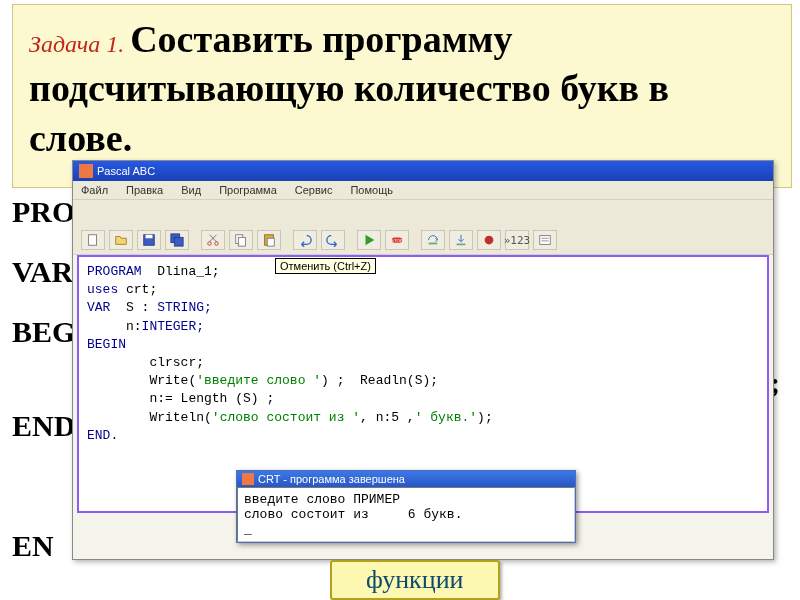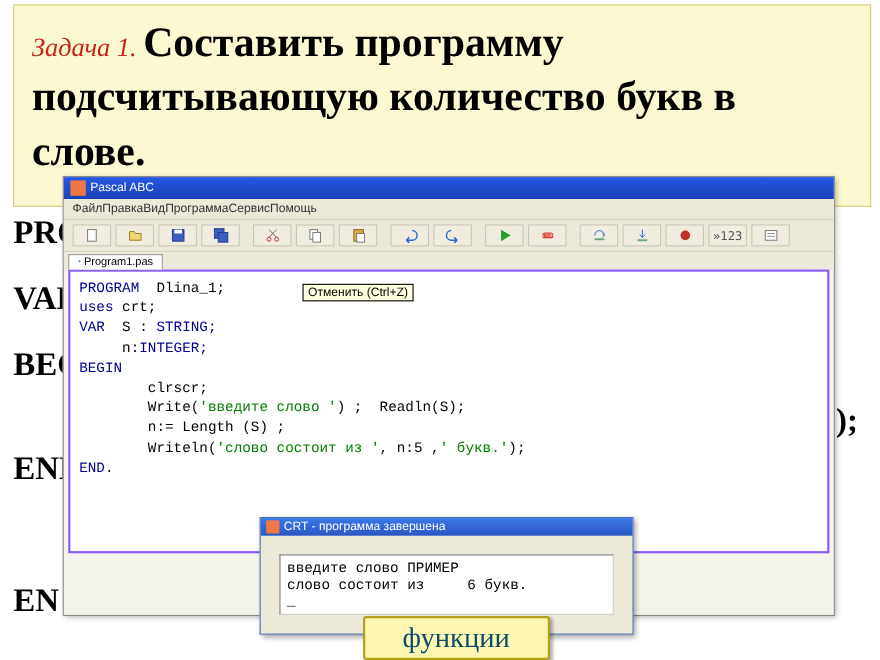--- a/index.html
+++ b/index.html
@@ -3,39 +3,39 @@
 <meta charset="utf-8">
 <style>
   * { margin: 0; padding: 0; box-sizing: border-box; }
   body { font-family: "Times New Roman", serif; width: 800px; height: 600px; background: #fff; overflow: hidden; }
   .slide { position: relative; width: 800px; height: 600px; }
   .header-bar { background: #0c12c4; color: #fff; font-family: "Times New Roman", serif; font-size: 22px; font-weight: bold; padding: 4px 14px; display: flex; justify-content: space-between; }
   .task-box { background: #fcf9d0; border: 1px solid #d4c97a; padding: 10px 16px 24px 16px; margin: 4px 8px 0 12px; }
   .task-label { color: #c1261a; font-style: italic; font-size: 24px; }
   .task-text { color: #000; font-size: 38px; font-weight: bold; line-height: 1.3; }
   .bg-code { position: absolute; left: 12px; top: 178px; font-size: 30px; font-weight: bold; color: #000; font-family: "Times New Roman", serif; line-height: 2.0; }
-  .ide-window { position: absolute; left: 57px; top: 156px; width: 702px; height: 400px; border: 1px solid #888; background: #f5f4eb; box-shadow: 2px 2px 5px rgba(0,0,0,0.3); font-family: Tahoma, Arial, sans-serif; font-size: 11px; }
+  .ide-window { position: absolute; left: 72px; top: 156px; width: 702px; height: 400px; border: 1px solid #888; background: #f5f4eb; box-shadow: 2px 2px 5px rgba(0,0,0,0.3); font-family: Tahoma, Arial, sans-serif; font-size: 11px; }
   .ide-title { background: linear-gradient(to bottom, #2659e6, #1a40b5); color: #fff; padding: 3px 6px; display: flex; align-items: center; gap: 4px; }
   .ide-title .app-icon { width: 14px; height: 14px; background: #e74; display: inline-block; }
-  .ide-menu { background: #ece9d8; padding: 3px 8px; display: flex; gap: 0; color: #333; }
+  .ide-menu { background: #ece9d8; padding: 3px 8px; display: flex; gap: 18px; color: #333; }
   .ide-toolbar { background: #ece9d8; padding: 4px 8px; display: flex; gap: 4px; align-items: center; border-top: 1px solid #d4d0c0; border-bottom: 1px solid #d4d0c0; }
-  .tb-btn { width: 35px; height: 20px; background: #f0ede0; border: 1px solid #cac6b5; display: inline-flex; align-items: center; justify-content: center; font-size: 11px; }
+  .tb-btn { width: 24px; height: 20px; background: #f0ede0; border: 1px solid #cac6b5; display: inline-flex; align-items: center; justify-content: center; font-size: 11px; margin-top: 26px; }
   .tb-btn svg { width: 14px; height: 14px; }
   .tb-sep { width: 4px; }
   .ide-tabs { background: #ece9d8; padding: 2px 4px 0 4px; }
   .ide-tab { display: inline-block; background: #fff; border: 1px solid #999; border-bottom: none; padding: 1px 8px; font-size: 10px; position: relative; }
   .ide-tab::before { content: "·"; color: #36b; margin-right: 2px; font-weight: bold; }
   .ide-code { background: #fff; border: 2px solid #8b5cf6; margin: 0 4px; height: 258px; padding: 6px 8px; font-family: "Courier New", monospace; font-size: 13px; line-height: 1.4; white-space: pre; color: #000; font-weight: normal; overflow: hidden; }
   .kw { color: #000090; }
   .ty { color: #000090; }
   .str { color: #008000; }
   .tooltip { position: absolute; left: 275px; top: 254px; background: #ffffe1; border: 1px solid #000; padding: 1px 4px; font-size: 11px; font-family: Tahoma, sans-serif; color: #000; z-index: 5; }
   .crt-window { position: absolute; left: 236px; top: 466px; width: 340px; background: #ece9d8; border: 1px solid #4a6fbf; font-family: Tahoma, sans-serif; font-size: 11px; box-shadow: 2px 2px 5px rgba(0,0,0,0.4); }
   .crt-title { background: linear-gradient(to bottom, #3b78e7, #2a56c5); color: #fff; padding: 2px 5px; display: flex; align-items: center; gap: 4px; }
-  .crt-body { background: #fff; border: 1px inset #ccc; margin: 17px; padding: 4px 6px; font-family: "Courier New", monospace; font-size: 13px; white-space: pre; min-height: 52px; color: #000; }
+  .crt-body { background: #fff; border: 1px inset #ccc; margin: 0; padding: 4px 6px; font-family: "Courier New", monospace; font-size: 13px; white-space: pre; min-height: 52px; color: #000; }
   .func-box { position: absolute; left: 330px; top: 556px; background: #fcf7b1; border: 2px solid #b4a11b; border-radius: 3px; padding: 3px 34px; font-size: 26px; color: #0c4a6e; font-family: "Times New Roman", serif; box-shadow: 2px 2px 3px rgba(0,0,0,0.3); }
 </style>
 </head>
 <body>
 
 <div class="slide">
 
   <div class="task-box">
     <span class="task-label">Задача 1. </span><span class="task-text">Составить программу подсчитывающую количество букв в слове.</span>
   </div>
@@ -149,23 +149,20 @@
           </svg>
         </span>
       <span class="tb-btn" style="font-family:monospace;color:#555;">»123</span>
       <span class="tb-btn">
           <svg viewBox="0 0 16 16">
             <rect x="2" y="3" width="12" height="10" fill="#fff" stroke="#777"></rect>
             <path d="M4 6h8M4 9h8" stroke="#888"></path>
           </svg>
         </span>
     </div>
-    <div class="ide-tabs">
-      <span class="ide-tab">Program1.pas</span>
-    </div>
     <div class="ide-code"><span class="kw">PROGRAM</span><span>  Dlina_1;</span>
 <span class="kw">uses </span><span>crt;</span>
 <span class="kw">VAR</span><span>  S : </span><span class="ty">STRING;</span>
 <span>     n:</span><span class="ty">INTEGER;</span>
 <span class="kw">BEGIN</span>
 <span>        clrscr;</span>
 <span>        Write(</span><span class="str">'введите слово '</span><span>) ;  Readln(S);</span>
 <span>        n:= Length (S) ;</span>
 <span>        Writeln(</span><span class="str">'слово состоит из '</span><span>, n:5 ,</span><span class="str">' букв.'</span><span>);</span>
 <span class="kw">END</span><span>.</span></div>

